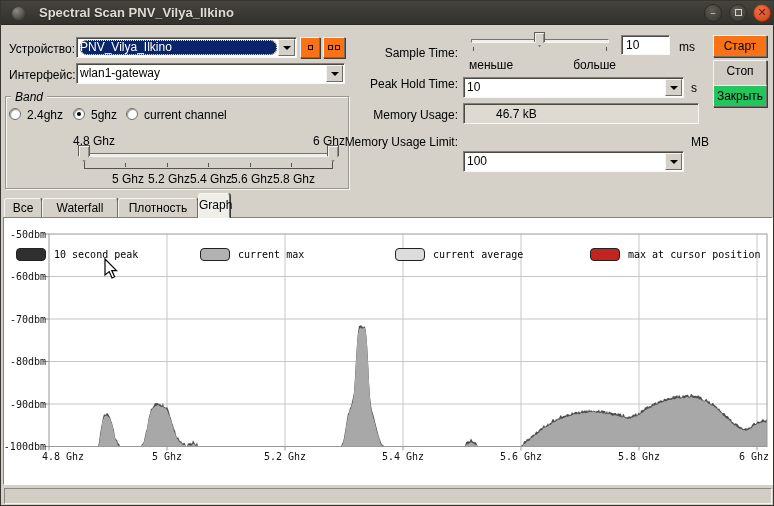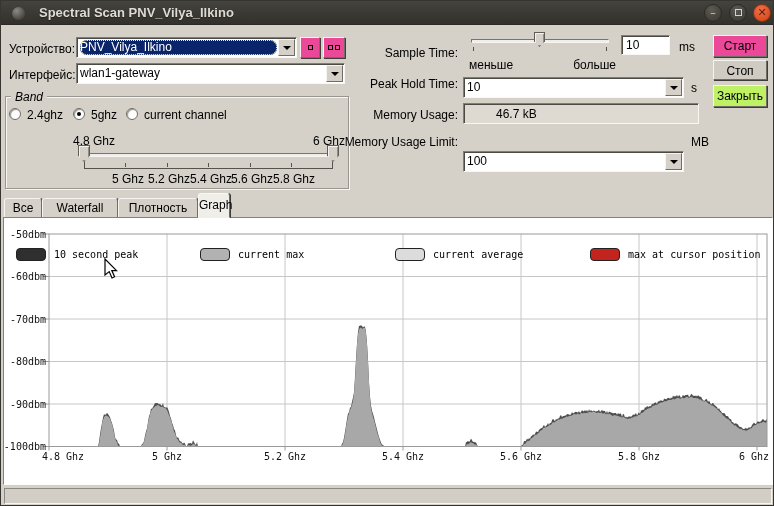--- a/index.html
+++ b/index.html
@@ -33,21 +33,21 @@
   .rlabel{position:absolute;text-align:right;white-space:nowrap;}
   .sunken{position:absolute;background:#fff;border:1px solid;border-color:#807e78 #f8f7f4 #f8f7f4 #807e78;
     box-shadow:inset 1px 1px 0 #4c4a45;}
   .combo{padding:0;}
   .combo .txt{position:absolute;left:3px;top:2px;right:19px;bottom:2px;line-height:15px;
     white-space:nowrap;overflow:hidden;}
   .combo .sel{background:#0a246a;color:#fff;outline:1px dotted #f5f29a;outline-offset:-1px;border-radius:7px;}
   .drop{position:absolute;right:1px;top:1px;bottom:1px;width:17px;background:#d5d1c9;
     border:1px solid;border-color:#f5f4f0 #6f6d66 #6f6d66 #f5f4f0;}
   .drop:after{content:"";position:absolute;left:4px;top:6px;border:4px solid transparent;border-top-color:#000;}
-  .raised{position:absolute;background:#ec4899;border:1px solid;border-color:#f5f4f0 #6f6d66 #6f6d66 #f5f4f0;
+  .raised{position:absolute;background:#f97316;border:1px solid;border-color:#f5f4f0 #6f6d66 #6f6d66 #f5f4f0;
     box-shadow:1px 1px 0 #3f3d38;text-align:center;}
   .btn{font-size:12px;line-height:20px;cursor:default;}
   .minisq{display:inline-block;width:5px;height:5px;border:1px solid #000;vertical-align:middle;margin:0 1px;}
   
   .radio{position:absolute;width:12px;height:12px;border-radius:50%;background:#fff;
     border:1px solid #6f6d66;box-shadow:inset 1px 1px 1px #9a9890;}
   .radio.selected:after{content:"";position:absolute;left:3px;top:3px;width:4px;height:4px;border-radius:50%;background:#000;}
   
   .groupbox{position:absolute;border:1px solid #989690;box-shadow:inset 1px 1px 0 #f7f6f2, 1px 1px 0 #f7f6f2;}
   .group-title{position:absolute;background:#d5d1c9;padding:0 4px;}
@@ -154,22 +154,22 @@
   </div>
 
   <div class="rlabel" style="left:337px;top:134px;width:120px;">Memory Usage Limit:</div>
   <div class="sunken combo" style="left:462px;top:130px;width:221px;height:21px;margin-top:20px;">
     <div class="txt">100</div>
     <div class="drop"></div>
   </div>
   <div class="label" style="left:690px;top:134px;">MB</div>
 
   <div class="raised btn" style="left:712px;top:34px;width:54px;height:22px;">Старт</div>
-  <div class="raised btn" style="left:712px;top:59px;width:54px;height:20px;background:#cfcbc3;">Стоп</div>
-  <div class="raised btn" style="left:712px;top:84px;width:54px;height:22px;background:#bef264;">Закрыть</div>
+  <div class="raised btn" style="left:712px;top:59px;width:54px;height:26px;background:#cfcbc3;">Стоп</div>
+  <div class="raised btn" style="left:712px;top:84px;width:54px;height:22px;background:#22c55e;">Закрыть</div>
 
   <div class="tab" style="left:3px;width:38px;">Все</div>
   <div class="tab" style="left:41px;width:76px;">Waterfall</div>
   <div class="tab" style="left:117px;width:80px;">Плотность</div>
   <div class="tab active" style="left:197px;width:32px;">Graph</div>
 
   <div class="chart-panel">
     <svg id="chart-svg" width="768" height="246">
 
       <g stroke="#c6c6c6" stroke-width="1">

